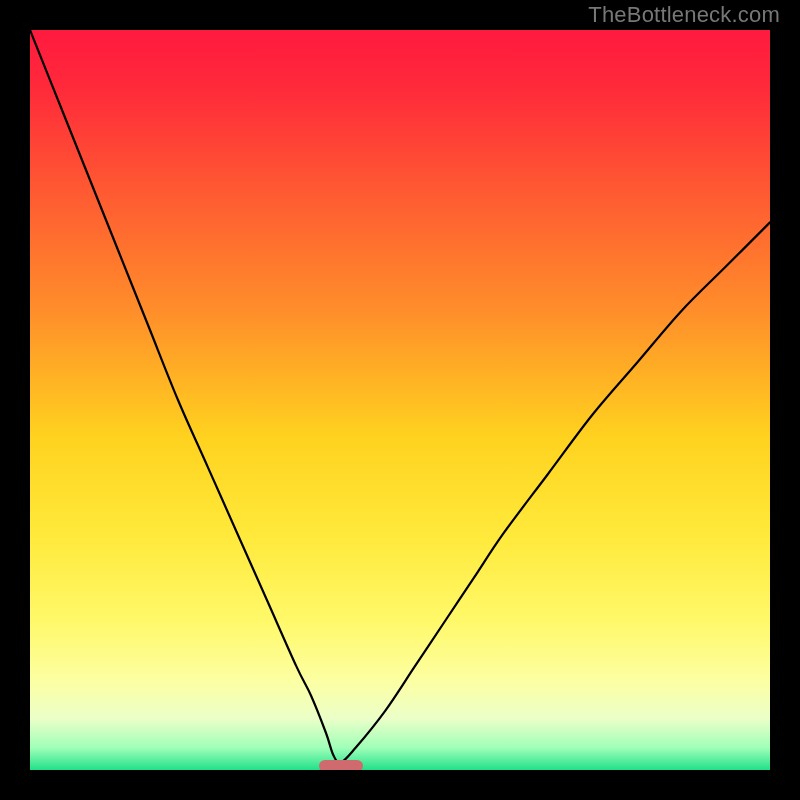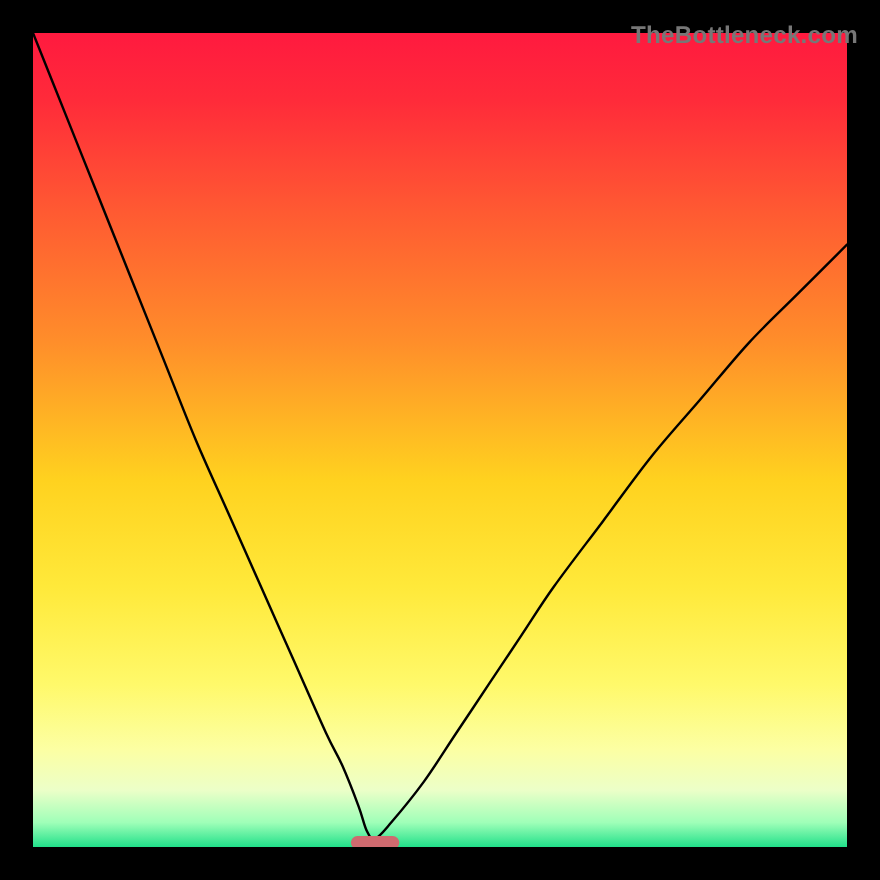--- a/index.html
+++ b/index.html
@@ -29,25 +29,25 @@
   }
   .gradient-bg {
     position: absolute;
     left: 0;
     top: 0;
     width: 100%;
     height: 100%;
   }
   .watermark {
     position: absolute;
-    top: 19px;
+    top: 2px;
     right: 20px;
     color: #777;
     font-size: 22px;
-    font-weight: 700;
+    font-weight: 400;
     letter-spacing: 0.2px;
     user-select: none;
   }
   svg.curve {
     position: absolute;
     left: 0;
     top: 0;
     width: 100%;
     height: 100%;
   }

